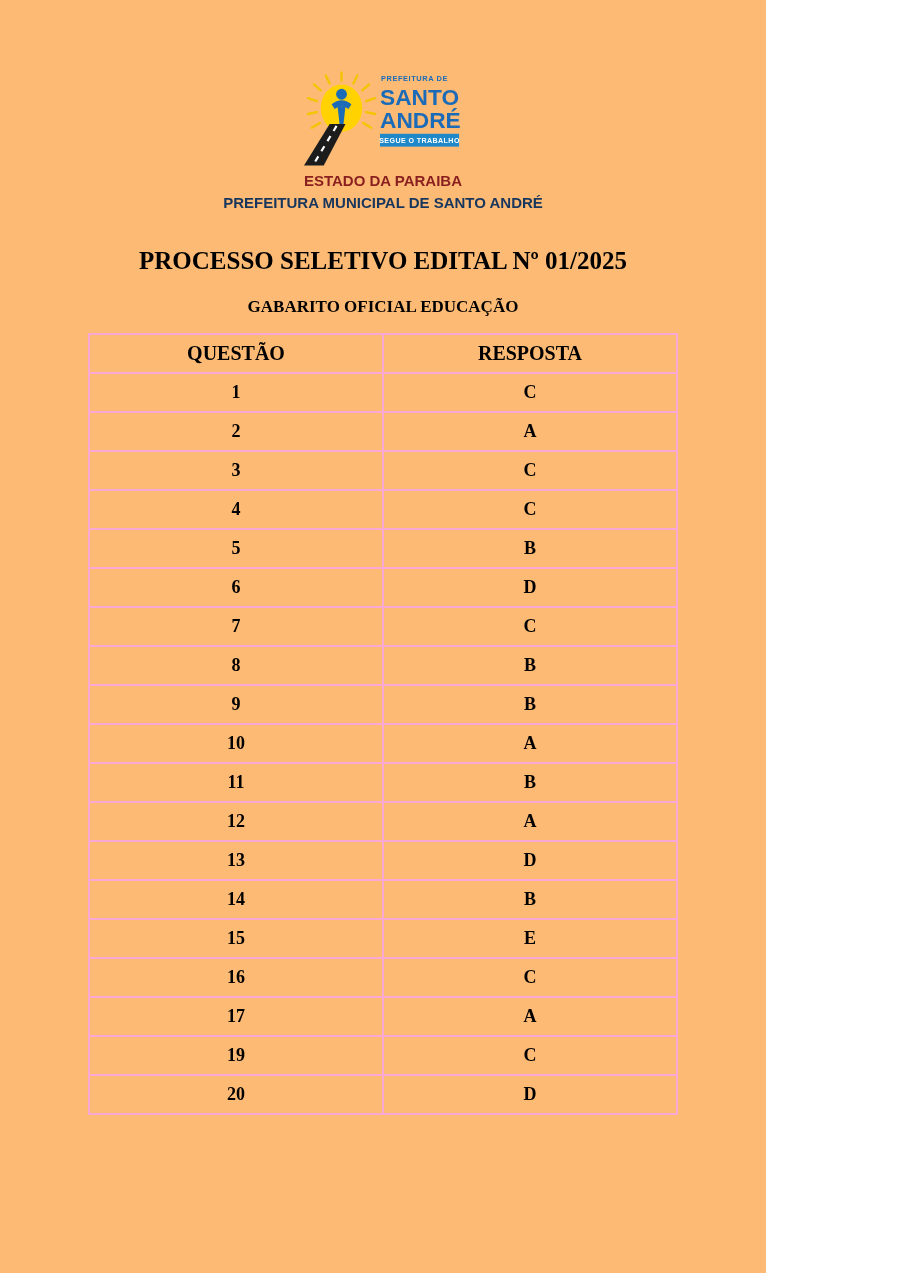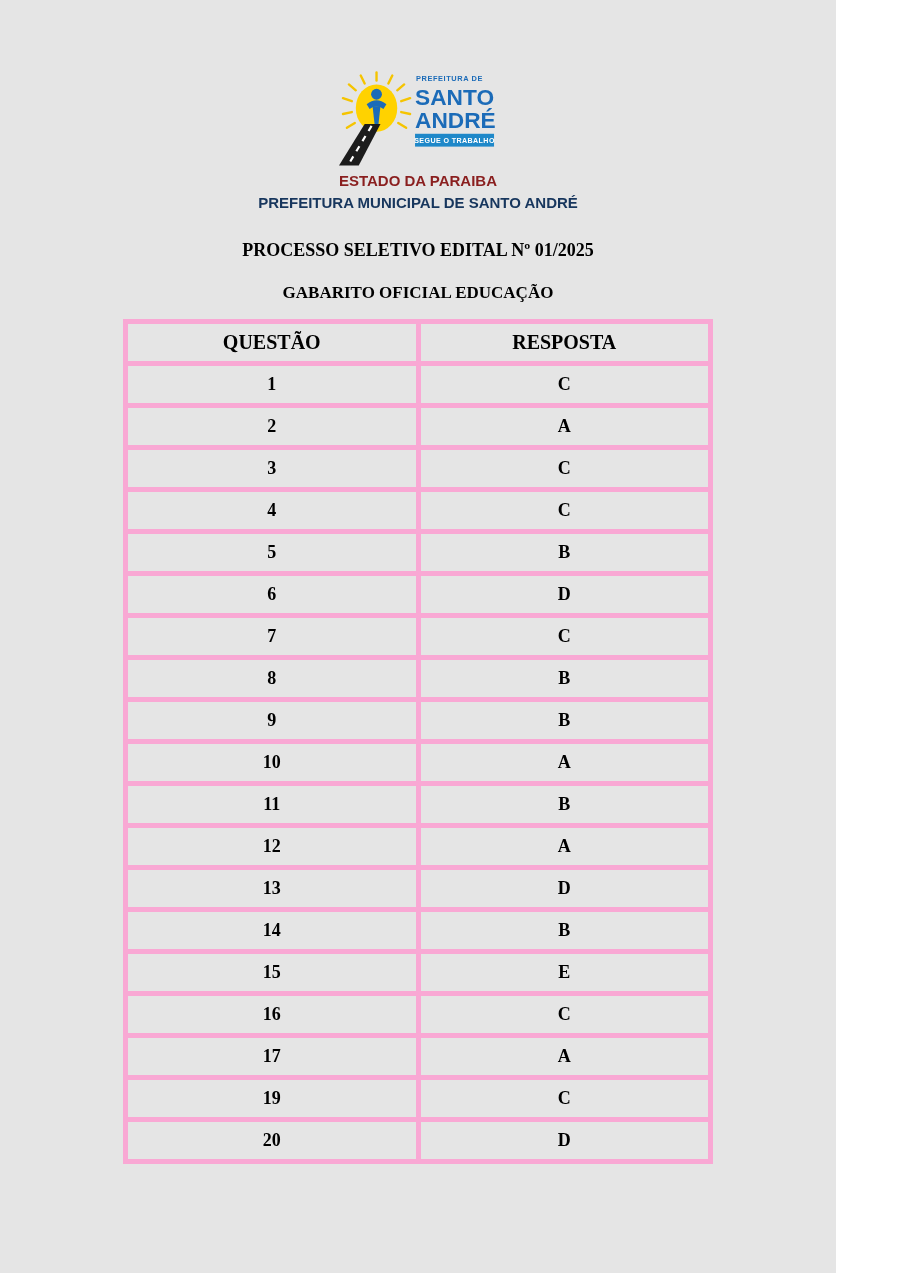--- a/index.html
+++ b/index.html
@@ -2,23 +2,23 @@
 <html><head>
 <meta charset="utf-8">
 <style>
   html, body {
     margin: 0;
     padding: 0;
     background: #ffffff;
   }
   .page {
     position: relative;
-    width: 836px;
+    width: 766px;
     height: 1273px;
-    background: #e5e5e5;
+    background: #fdba74;
     font-family: "Liberation Sans", sans-serif;
     overflow: hidden;
   }
   .logo-wrap {
     display: flex;
     justify-content: center;
     padding-top: 66px;
   }
   .logo-box {
     width: 158px;
@@ -29,42 +29,42 @@
     margin-top: 4px;
     font-weight: bold;
     font-size: 15px;
     line-height: 1.45;
   }
   .org-line-1 { color: #8a1f1f; }
   .org-line-2 { color: #17365d; }
   .doc-title {
     font-family: "Liberation Serif", serif;
     font-weight: bold;
-    font-size: 18px;
+    font-size: 25px;
     color: #000000;
     text-align: center;
-    margin-top: 26px;
+    margin-top: 33px;
   }
   .doc-subtitle {
     font-family: "Liberation Serif", serif;
     font-weight: bold;
     font-size: 17px;
     color: #000000;
     text-align: center;
     margin-top: 22px;
   }
   table.answer-table {
     width: 590px;
     margin: 16px auto 0 auto;
     border-collapse: collapse;
     table-layout: fixed;
   }
   table.answer-table th,
   table.answer-table td {
-    border: 5px solid #f9a8d4;
+    border: 2px solid #f9a8d4;
     height: 35px;
     text-align: center;
     vertical-align: middle;
     font-family: "Liberation Serif", serif;
     font-weight: bold;
     color: #000000;
   }
   table.answer-table th { font-size: 20px; }
   table.answer-table td { font-size: 18px; }
 </style>

